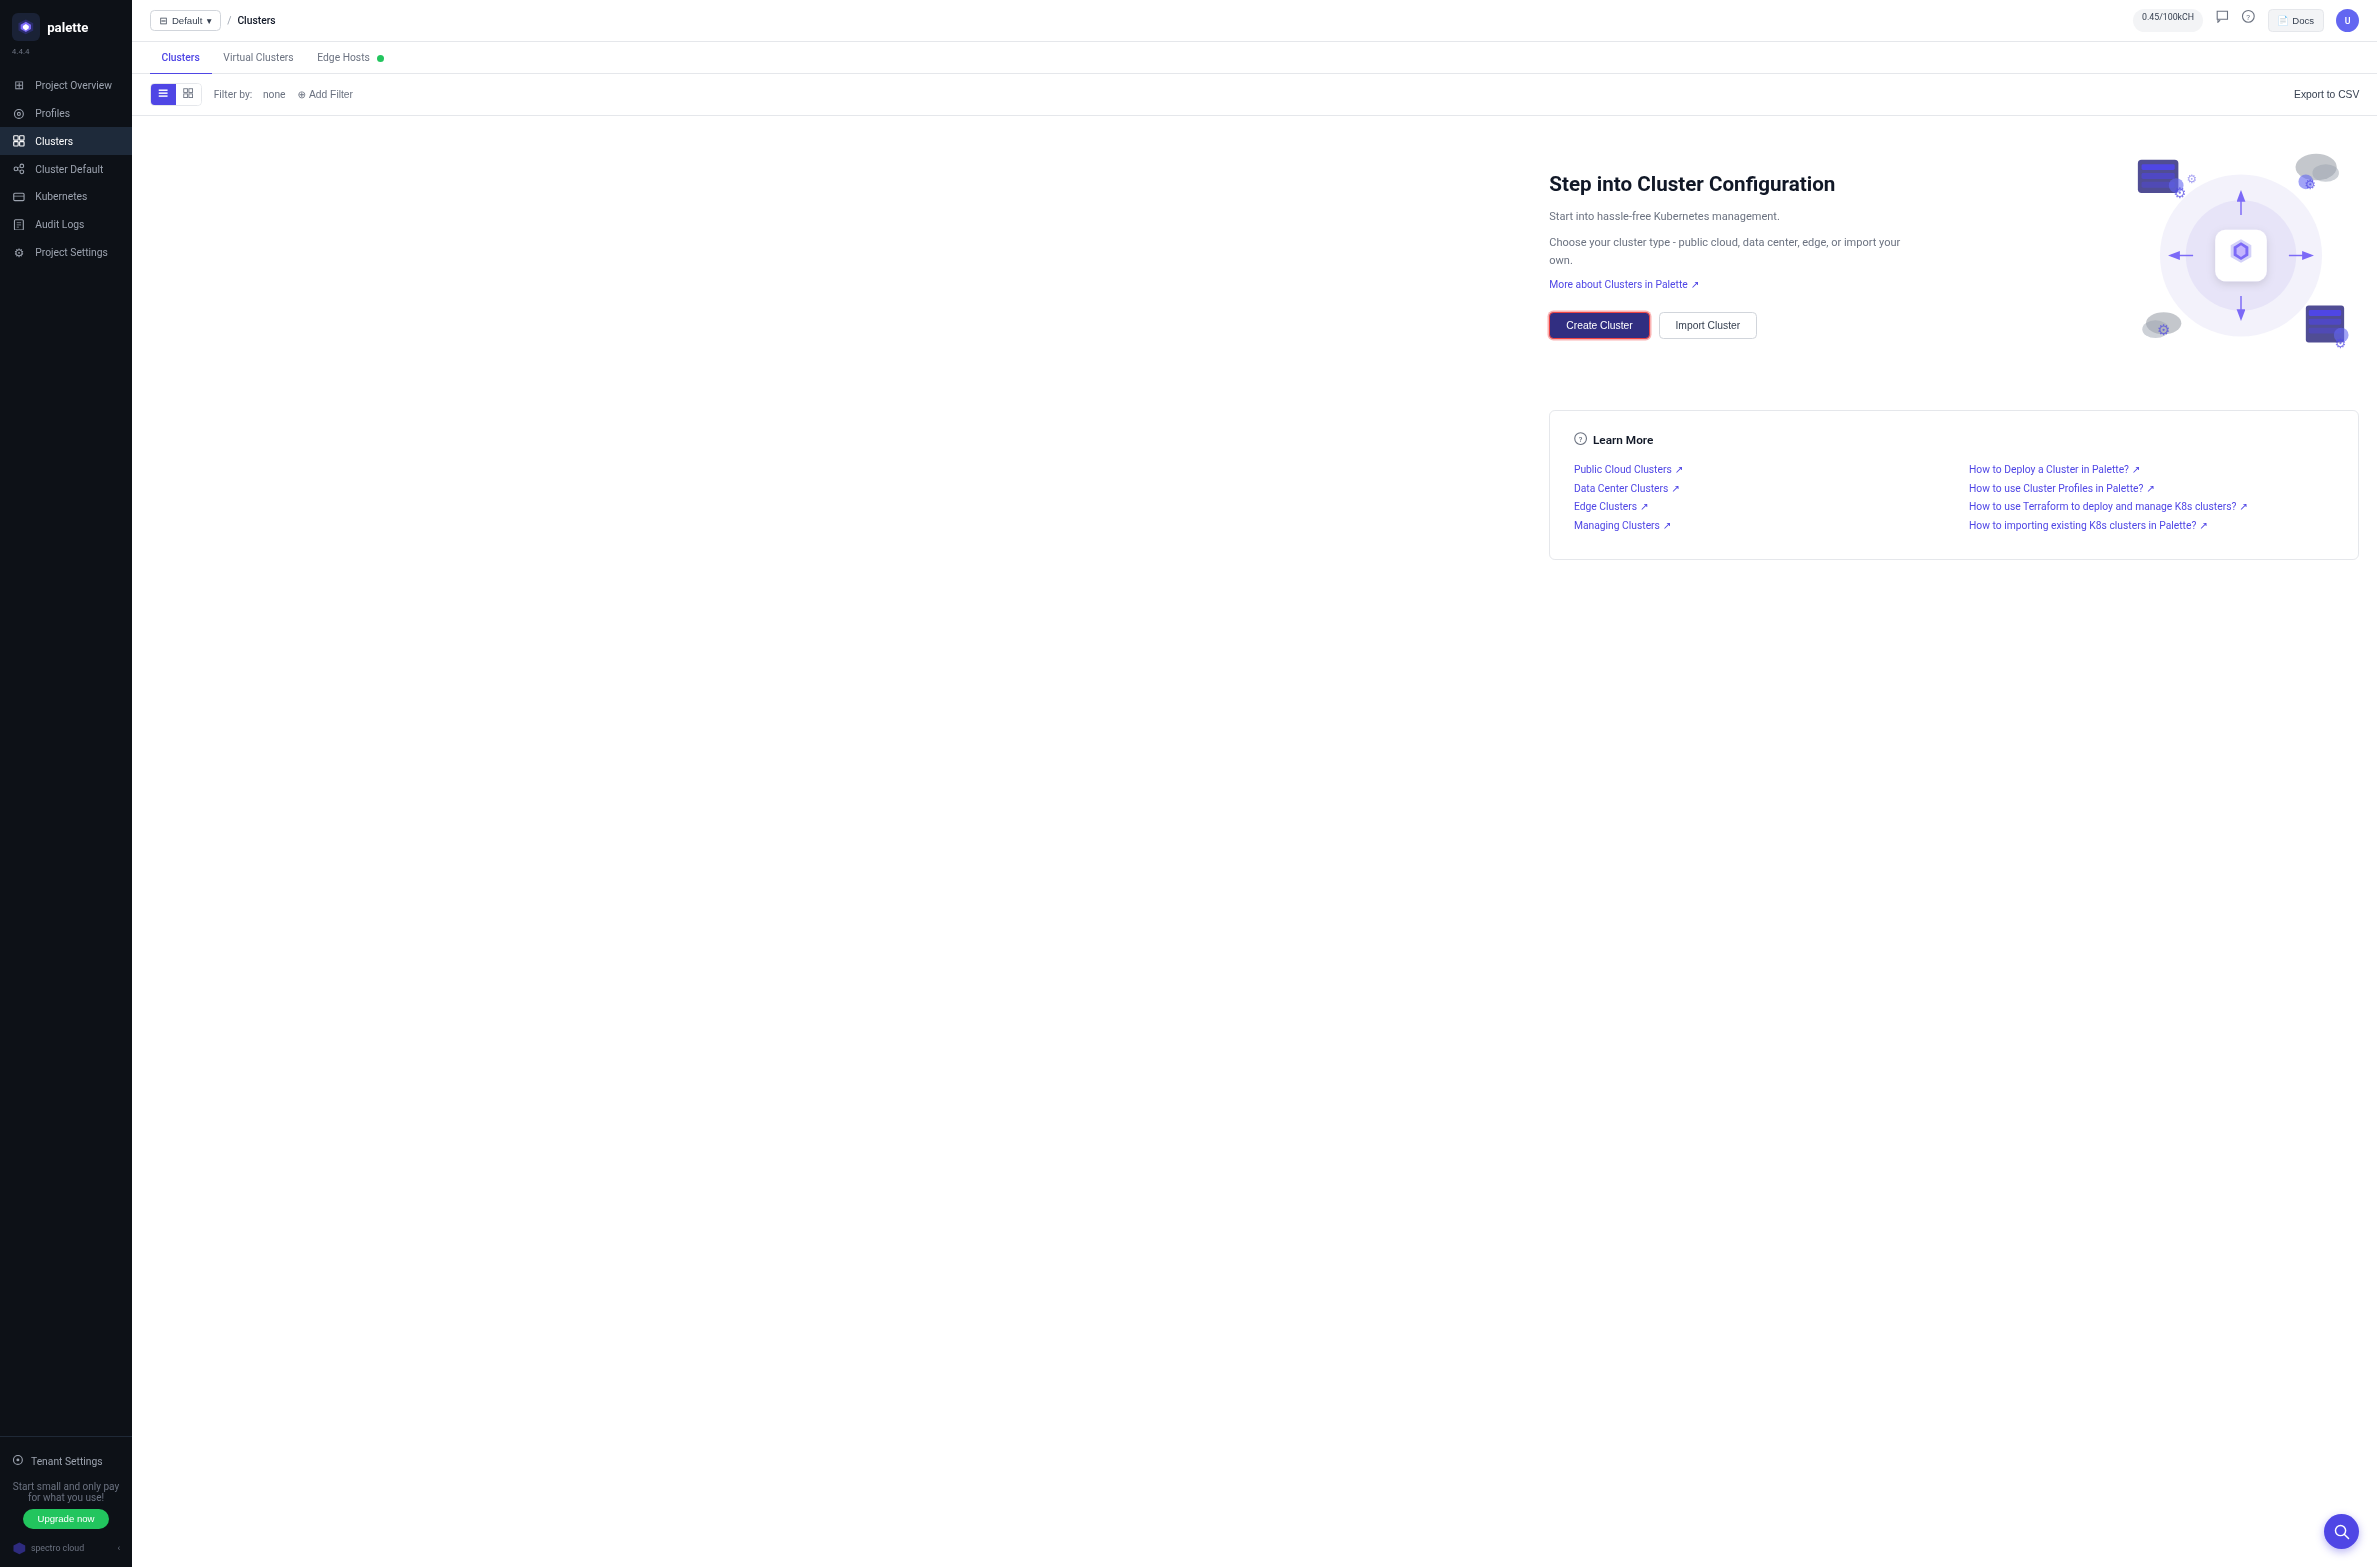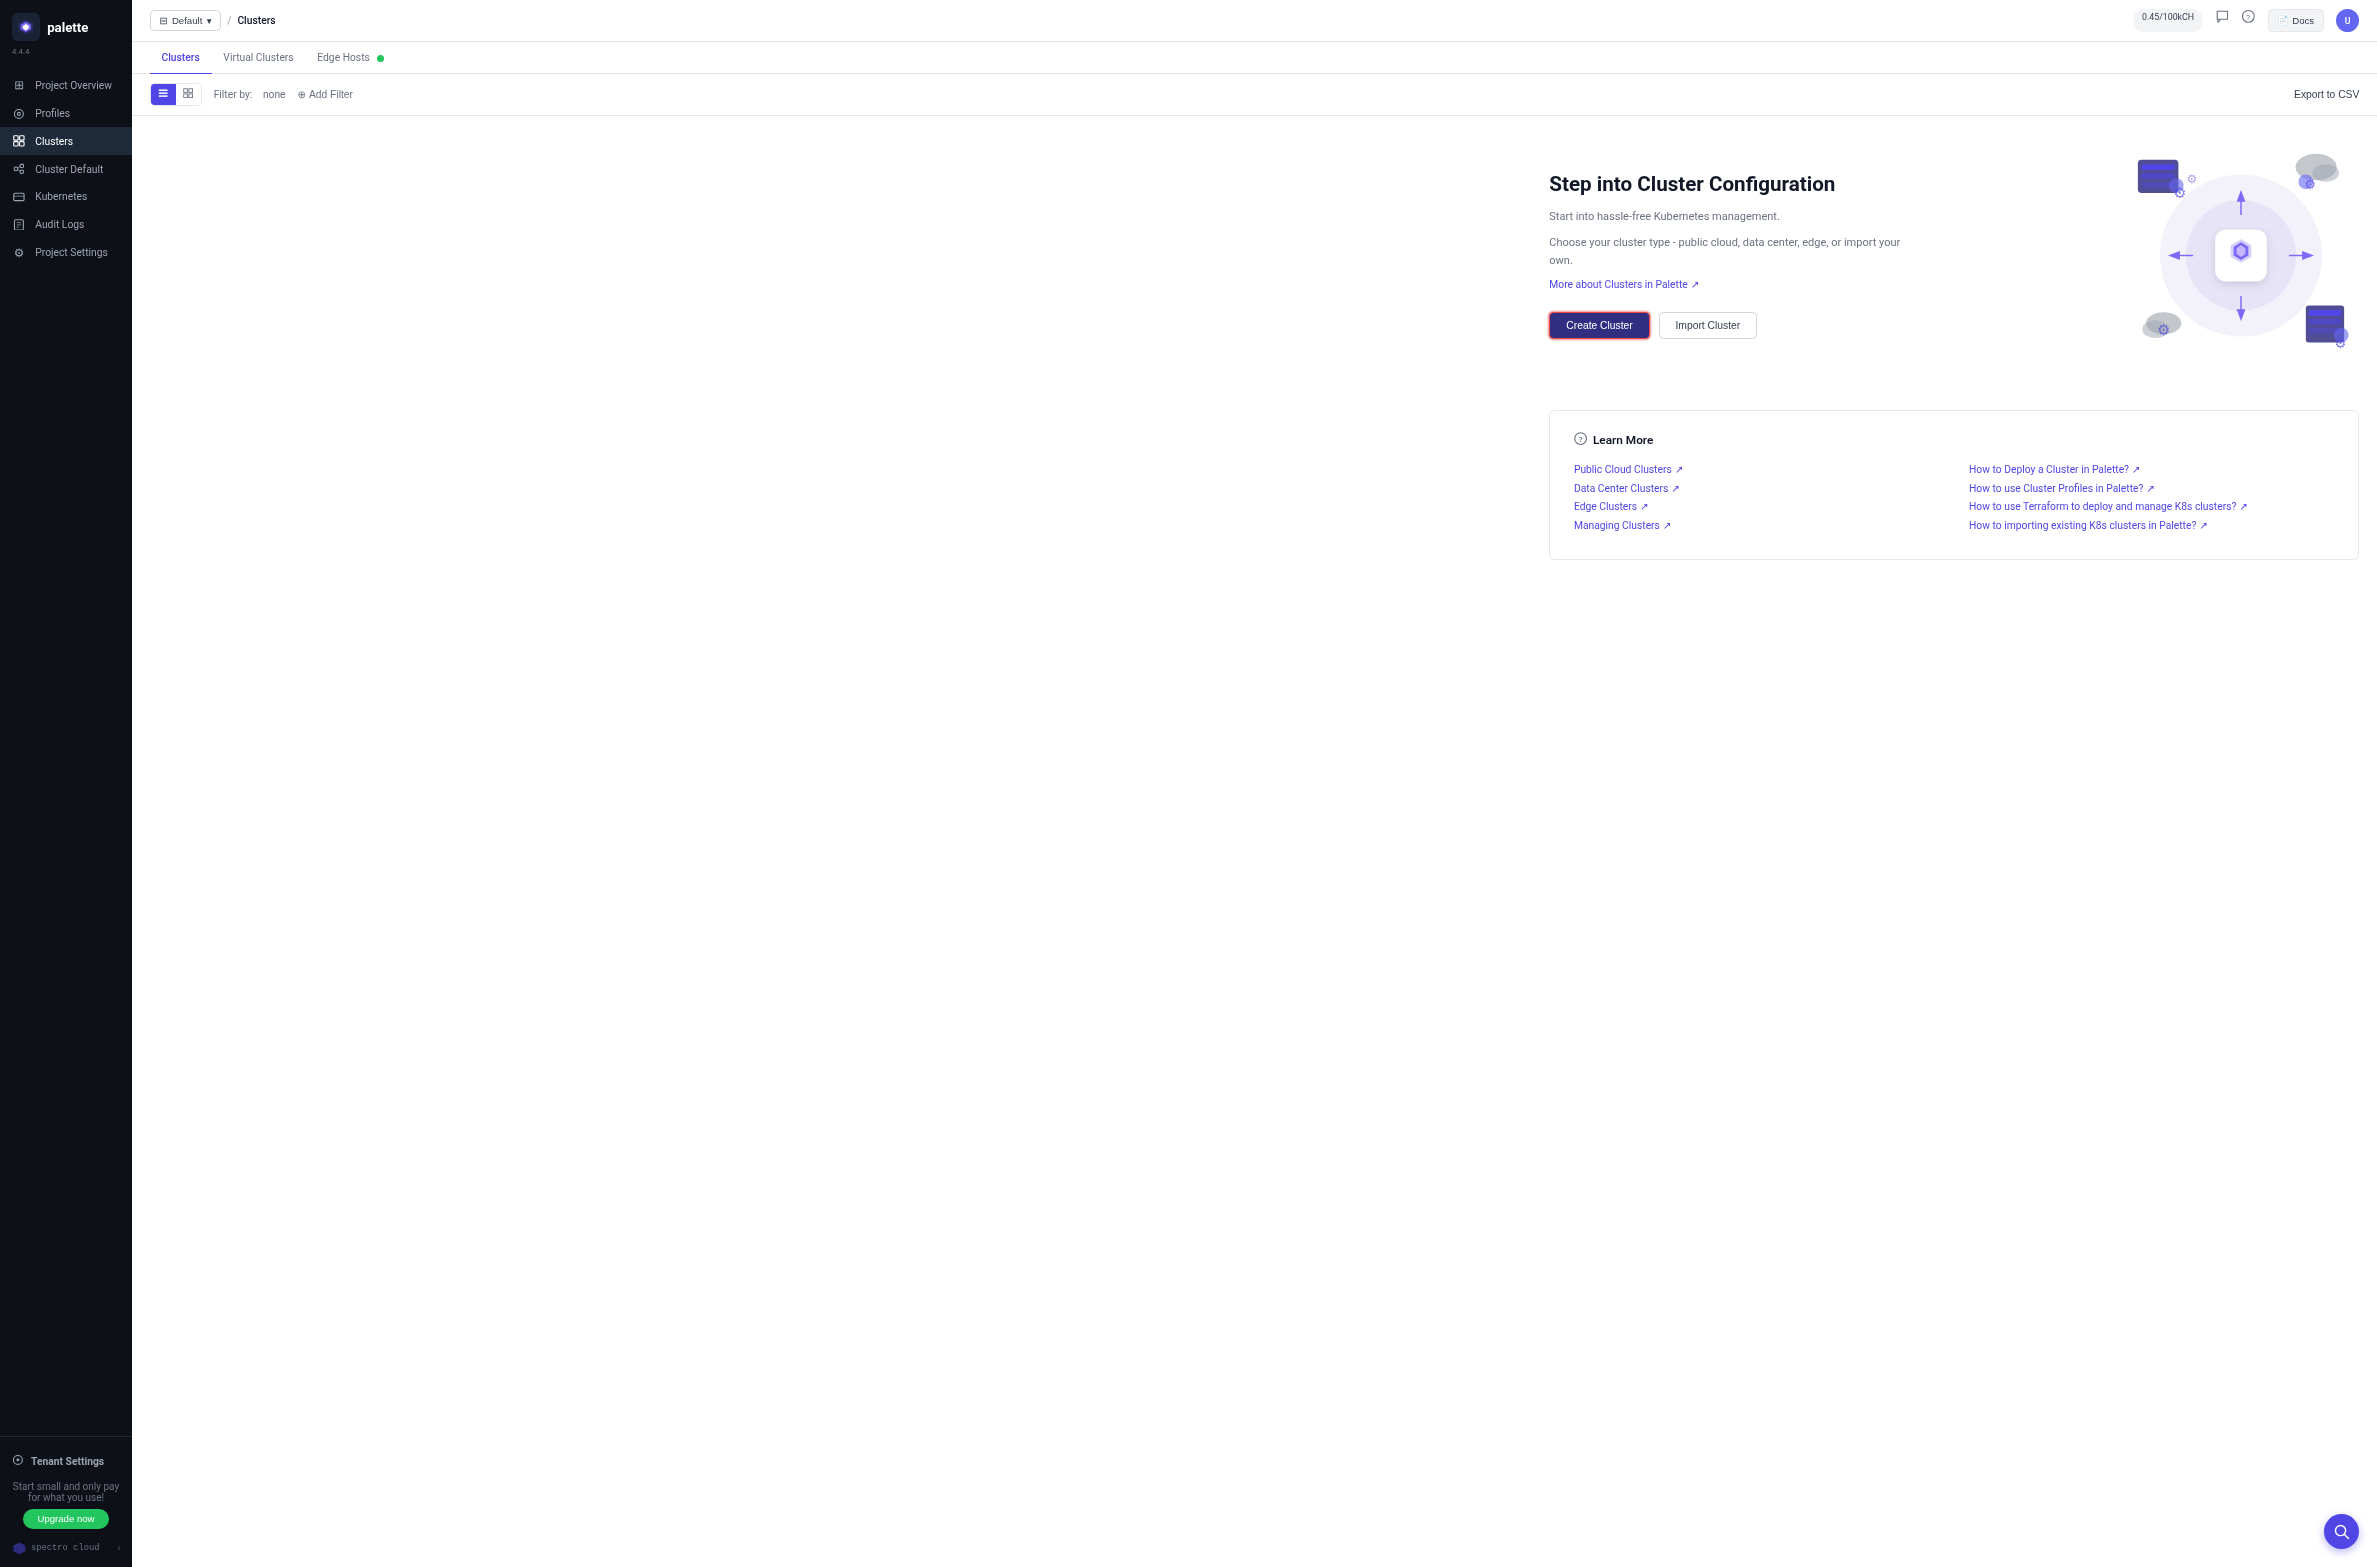--- a/index.html
+++ b/index.html
@@ -54,21 +54,20 @@
       border-top: 0.7px solid #1f2937;
     }
     .tenant-settings {
       display: flex;
       align-items: center;
       gap: 7.4px;
       color: #9ca3af;
       cursor: pointer;
       padding: 5.9px 0;
       font-size: 10.3px;
-      font-weight: bold;
     }
     .upgrade-section { text-align: center; padding: 5.9px 0; }
     .upgrade-text { font-size: 10px; color: #6b7280; margin-bottom: 5.9px; }
     .upgrade-btn {
       background: #22c55e;
       color: #fff;
       border: none;
       border-radius: 14.7px;
       padding: 4.4px 14.7px;
       font-size: 9.6px;
@@ -77,21 +76,21 @@
     }
     .spectro-footer {
       display: flex;
       align-items: center;
       gap: 5.9px;
       color: #6b7280;
       font-size: 8.8px;
       padding: 5.9px 0 0;
       justify-content: space-between;
     }
-    .spectro-logo { display: flex; align-items: center; gap: 4.4px; font-family: Liberation Mono, monospace; }
+    .spectro-logo { display: flex; align-items: center; gap: 4.4px; }
 
     
     .main {
       margin-left: 132px;
       flex: 1;
       display: flex;
       flex-direction: column;
       background: #fff;
       min-height: 100vh;
     }

